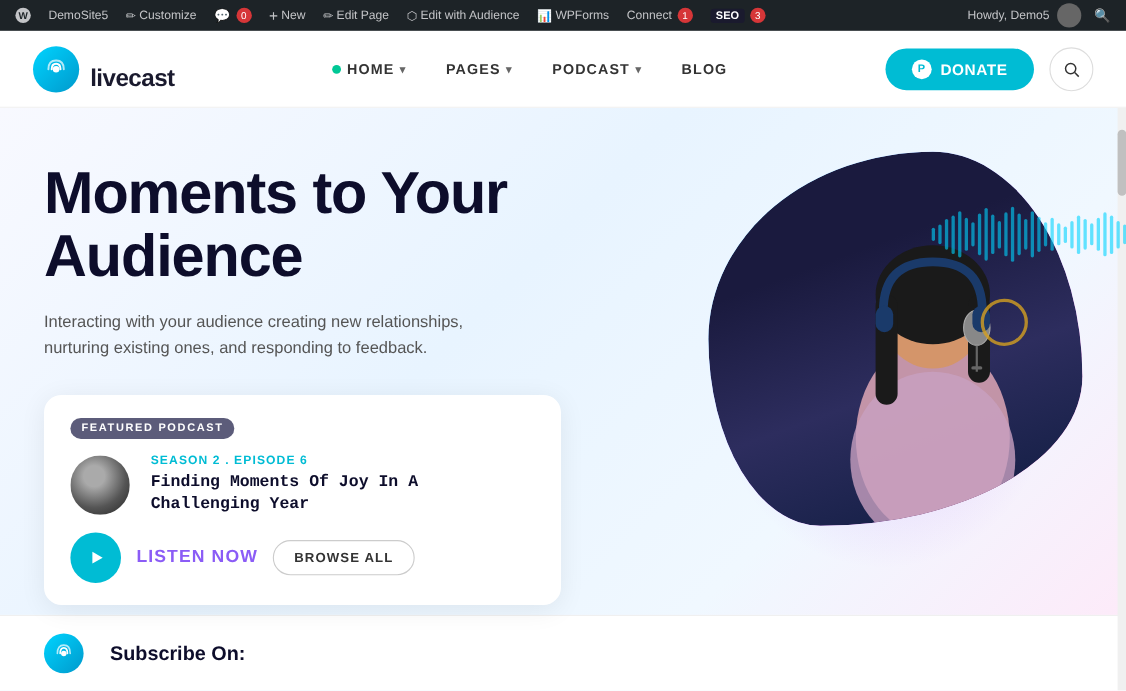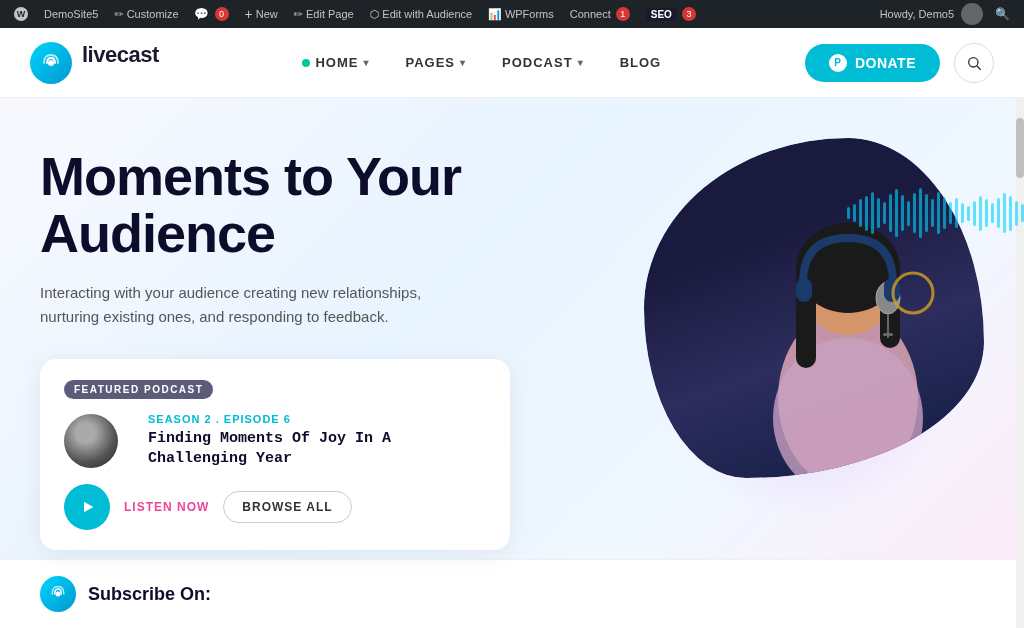--- a/index.html
+++ b/index.html
@@ -71,21 +71,21 @@
       height: 70px;
       display: flex;
       align-items: center;
       padding: 0 30px;
       border-bottom: 1px solid #f0f0f0;
       position: relative;
       z-index: 50;
     }
     .logo {
       display: flex;
-      align-items: flex-start;
+      align-items: flex-end;
       gap: 10px;
       text-decoration: none;
     }
     .logo-icon {
       width: 42px; height: 42px;
       background: linear-gradient(135deg, #00d4ff, #0099cc);
       border-radius: 50%;
       display: flex;
       align-items: center;
       justify-content: center;
@@ -212,21 +212,21 @@
       letter-spacing: 1.5px;
       padding: 4px 10px;
       border-radius: 20px;
       display: inline-block;
       margin-bottom: 14px;
       text-transform: uppercase;
     }
     .podcast-episode {
       display: flex;
       align-items: center;
-      gap: 30px;
+      gap: 19px;
       margin-bottom: 16px;
     }
     .podcast-thumb {
       width: 54px; height: 54px;
       border-radius: 50%;
       background: linear-gradient(135deg, #888, #444);
       overflow: hidden;
       flex-shrink: 0;
       position: relative;
     }
@@ -262,23 +262,23 @@
       display: flex;
       align-items: center;
       justify-content: center;
       cursor: pointer;
       flex-shrink: 0;
     }
     .play-btn svg { width: 16px; height: 16px; fill: #fff; margin-left: 2px; }
     .listen-btn {
       background: none;
       border: none;
-      font-size: 12px;
-      font-weight: 700;
-      color: #ec4899;
+      font-size: 16px;
+      font-weight: 700;
+      color: #8b5cf6;
       letter-spacing: 1px;
       text-transform: uppercase;
       cursor: pointer;
       text-align: center;
     }
     .browse-btn {
       background: none;
       border: 1.5px solid #ccc;
       border-radius: 20px;
       padding: 8px 18px;
@@ -345,21 +345,21 @@
     
     .subscribe-peek {
       position: absolute;
       bottom: 0;
       left: 0;
       right: 0;
       background: #fff;
       padding: 16px 40px;
       display: flex;
       align-items: center;
-      gap: 12px;
+      gap: 24px;
       border-top: 1px solid #f0f0f0;
     }
     .subscribe-icon {
       width: 36px; height: 36px;
       background: linear-gradient(135deg, #00d4ff, #0099cc);
       border-radius: 50%;
       display: flex;
       align-items: center;
       justify-content: center;
     }

